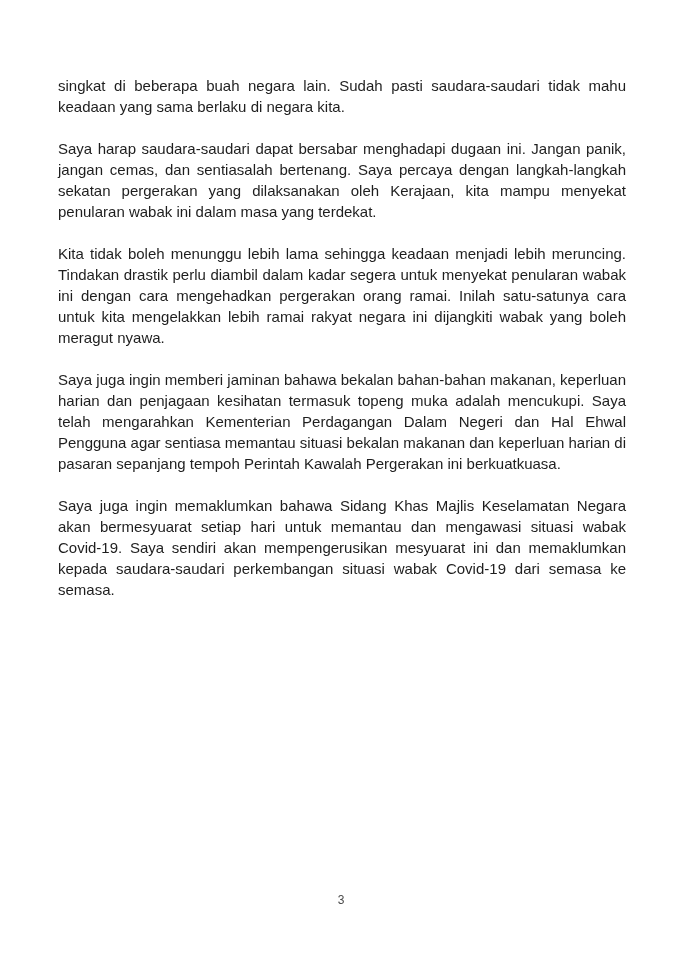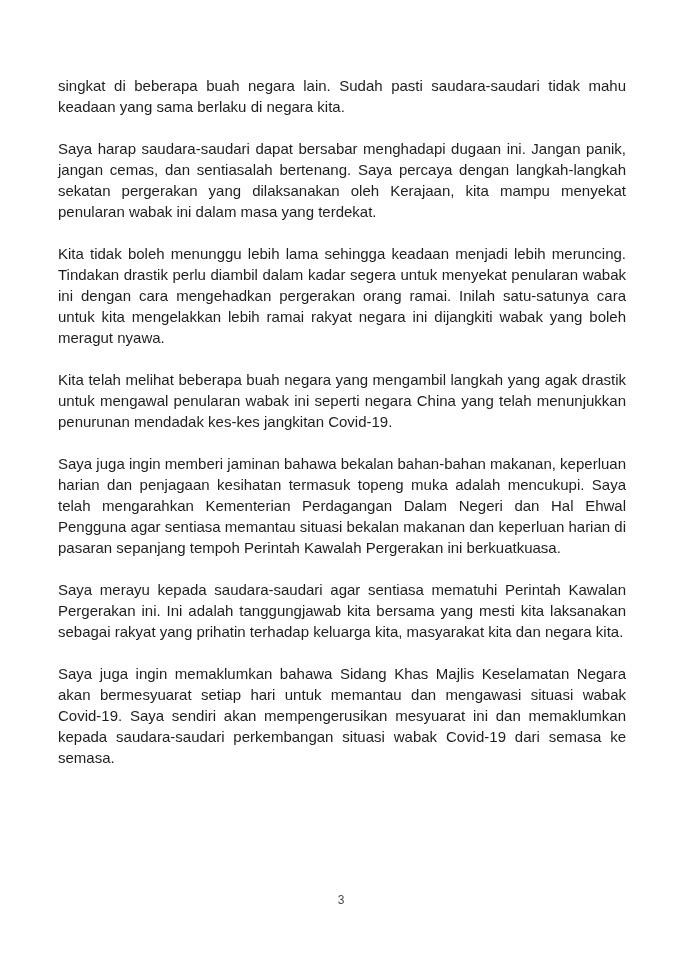--- a/index.html
+++ b/index.html
@@ -44,19 +44,17 @@
   }
 </style>
 </head>
 <body>
 
 <div class="page">
   <div class="text-body">
     <p>singkat di beberapa buah negara lain. Sudah pasti saudara-saudari tidak mahu keadaan yang sama berlaku di negara kita.</p>
     <p>Saya harap saudara-saudari dapat bersabar menghadapi dugaan ini. Jangan panik, jangan cemas, dan sentiasalah bertenang. Saya percaya dengan langkah-langkah sekatan pergerakan yang dilaksanakan oleh Kerajaan, kita mampu menyekat penularan wabak ini dalam masa yang terdekat.</p>
     <p>Kita tidak boleh menunggu lebih lama sehingga keadaan menjadi lebih meruncing. Tindakan drastik perlu diambil dalam kadar segera untuk menyekat penularan wabak ini dengan cara mengehadkan pergerakan orang ramai. Inilah satu-satunya cara untuk kita mengelakkan lebih ramai rakyat negara ini dijangkiti wabak yang boleh meragut nyawa.</p>
-    <p>Kita telah melihat beberapa buah negara yang mengambil langkah yang agak drastik untuk mengawal penularan wabak ini seperti negara China yang telah menunjukkan penurunan mendadak kes-kes jangkitan Covid-19.</p>
     <p>Saya juga ingin memberi jaminan bahawa bekalan bahan-bahan makanan, keperluan harian dan penjagaan kesihatan termasuk topeng muka adalah mencukupi. Saya telah mengarahkan Kementerian Perdagangan Dalam Negeri dan Hal Ehwal Pengguna agar sentiasa memantau situasi bekalan makanan dan keperluan harian di pasaran sepanjang tempoh Perintah Kawalah Pergerakan ini berkuatkuasa.</p>
-    <p>Saya merayu kepada saudara-saudari agar sentiasa mematuhi Perintah Kawalan Pergerakan ini. Ini adalah tanggungjawab kita bersama yang mesti kita laksanakan sebagai rakyat yang prihatin terhadap keluarga kita, masyarakat kita dan negara kita.</p>
     <p>Saya juga ingin memaklumkan bahawa Sidang Khas Majlis Keselamatan Negara akan bermesyuarat setiap hari untuk memantau dan mengawasi situasi wabak Covid-19. Saya sendiri akan mempengerusikan mesyuarat ini dan memaklumkan kepada saudara-saudari perkembangan situasi wabak Covid-19 dari semasa ke semasa.</p>
   </div>
   <div class="page-number">3</div>
 </div>
 
 </body></html>

